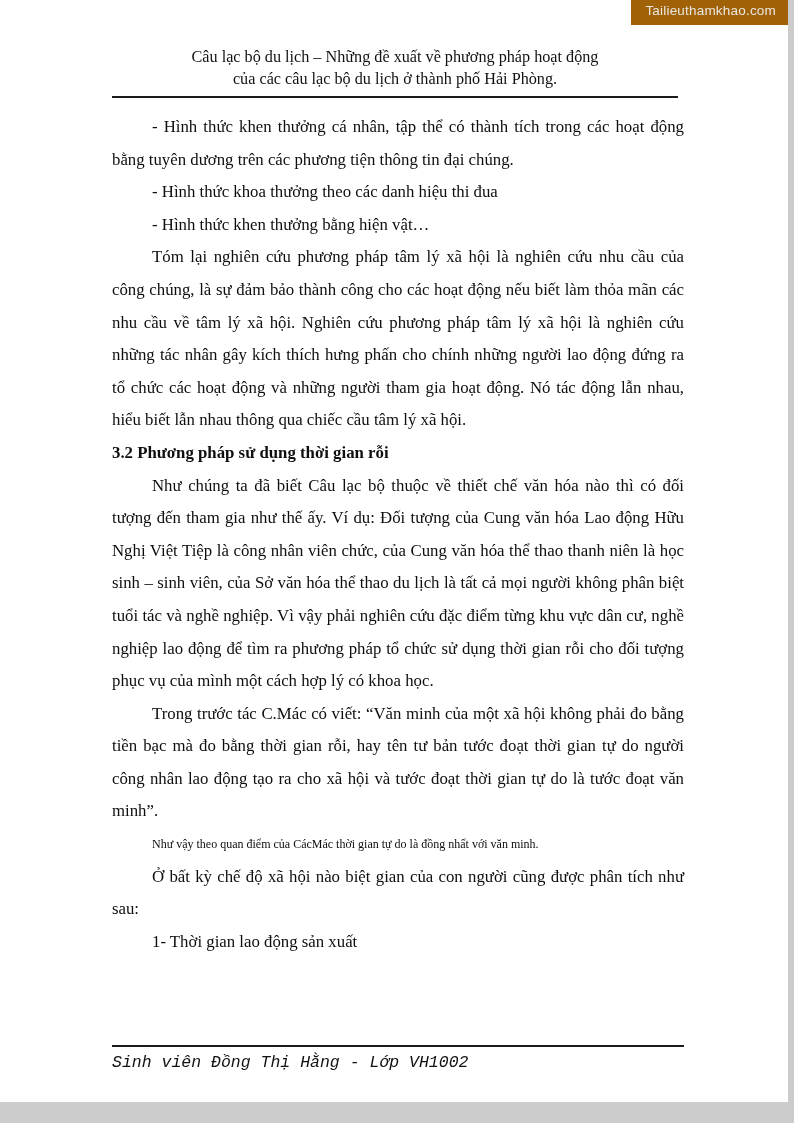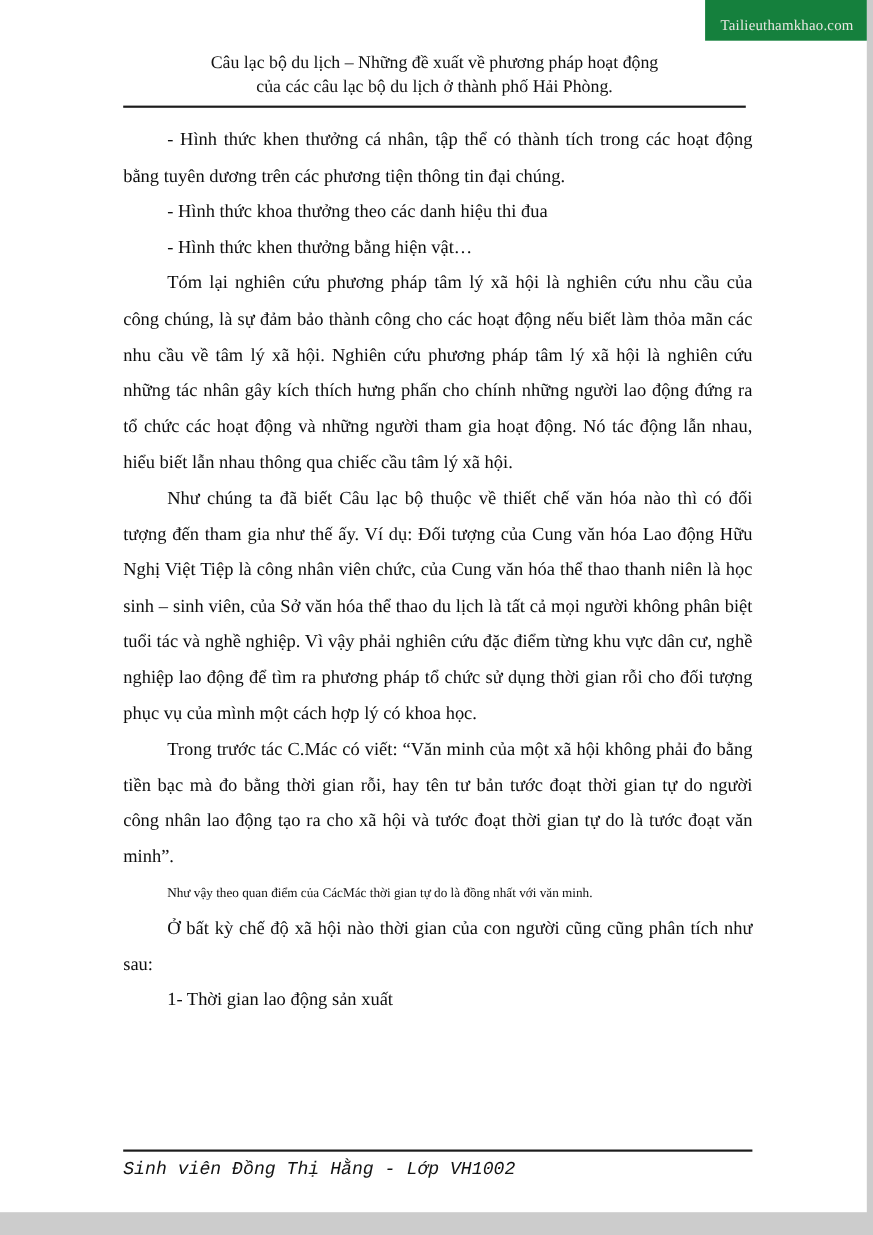--- a/index.html
+++ b/index.html
@@ -12,26 +12,26 @@
   .page {
     position: absolute;
     left: 0; top: 0;
     width: 788px; height: 1102px;
     background: #ffffff;
     color: #0e0e0e;
   }
   .watermark {
     position: absolute;
     top: 0; right: 0;
-    background: #15803d;
+    background: #a16207;
     color: #e9e7e2;
-    font-family: Liberation Serif, serif;
+    font-family: Liberation Sans, sans-serif;
     font-size: 13.5px;
     line-height: 16px;
-    padding: 15px 12px 6px 14px;
+    padding: 3px 12px 6px 14px;
     letter-spacing: 0.2px;
   }
   .header {
     margin: 46px 110px 0 112px;
     text-align: center;
     font-size: 16.2px;
     line-height: 22px;
     color: #121212;
   }
   .header-rule {
@@ -77,24 +77,25 @@
     <div>Câu lạc bộ du lịch – Những đề xuất về phương pháp hoạt động</div>
     <div>của các câu lạc bộ du lịch ở thành phố Hải Phòng.</div>
   </div>
   <hr class="header-rule">
 
   <div class="content">
     <p class="para">- Hình thức khen thưởng cá nhân, tập thể có thành tích trong các  hoạt động bằng tuyên dương trên các phương tiện thông tin đại chúng.</p>
     <p class="para">- Hình thức khoa thưởng theo các danh hiệu thi đua</p>
     <p class="para">- Hình thức khen thưởng bằng hiện vật…</p>
     <p class="para">Tóm lại nghiên cứu phương pháp tâm lý xã hội là nghiên cứu nhu cầu của công chúng, là sự đảm bảo thành công cho các hoạt động nếu biết làm thỏa mãn các nhu cầu về tâm lý xã hội. Nghiên cứu phương pháp tâm lý xã hội là nghiên cứu những tác nhân gây kích thích hưng phấn cho chính những người lao động đứng ra tổ chức các hoạt động và những người tham gia hoạt động. Nó tác động lẫn nhau, hiểu biết lẫn nhau thông qua chiếc cầu tâm lý xã hội.</p>
+    <p class="heading">3.2 Phương pháp sử dụng thời gian rỗi</p>
     <p class="para">Như chúng ta đã biết Câu lạc bộ thuộc về thiết chế văn hóa nào thì có đối tượng đến tham gia như thế ấy. Ví dụ: Đối tượng của Cung văn hóa Lao động Hữu Nghị Việt Tiệp là công nhân viên chức, của Cung văn hóa thể thao thanh niên là học sinh – sinh viên, của Sở văn hóa thể thao du lịch là tất cả mọi người không phân biệt tuổi tác và nghề nghiệp. Vì vậy phải nghiên cứu đặc điểm từng khu vực dân cư, nghề nghiệp lao động để tìm ra phương pháp tổ chức sử dụng thời gian rỗi cho đối tượng phục vụ của mình một cách hợp lý có khoa học.</p>
     <p class="para">Trong trước tác C.Mác có viết: “Văn minh của một xã hội không phải đo bằng tiền bạc mà đo bằng thời gian rỗi, hay tên tư bản tước đoạt thời gian tự do người công nhân lao động tạo ra cho xã hội và tước đoạt thời gian tự do là tước đoạt văn minh”.</p>
     <p class="para small">Như vậy theo quan điểm của CácMác thời gian tự do là đồng nhất với văn minh.</p>
-    <p class="para">Ở bất kỳ chế độ xã hội nào thời gian của con người cũng cũng phân tích như sau:</p>
+    <p class="para">Ở bất kỳ chế độ xã hội nào biệt gian của con người cũng được phân tích như sau:</p>
     <p class="para">1- Thời gian lao động sản xuất</p>
   </div>
 
   <div class="footer">
     <hr class="footer-rule">
     <div class="footer-text">Sinh viên Đồng Thị Hằng - Lớp VH1002</div>
   </div>
 
 </div>
 

